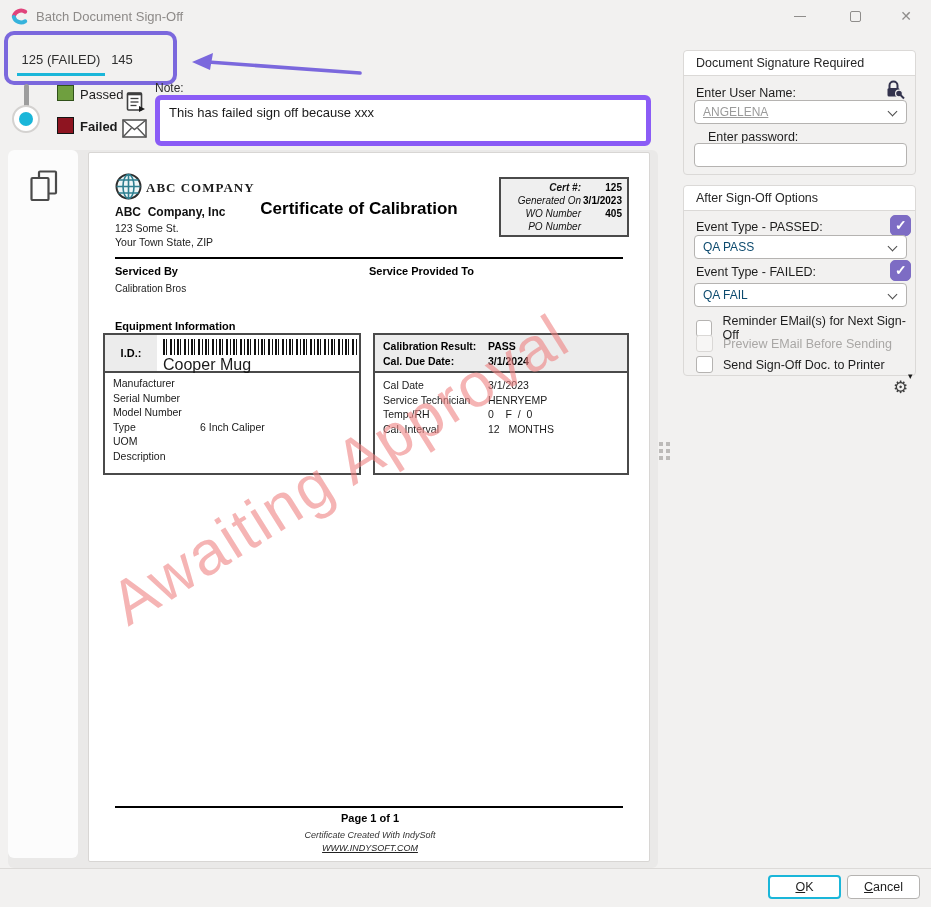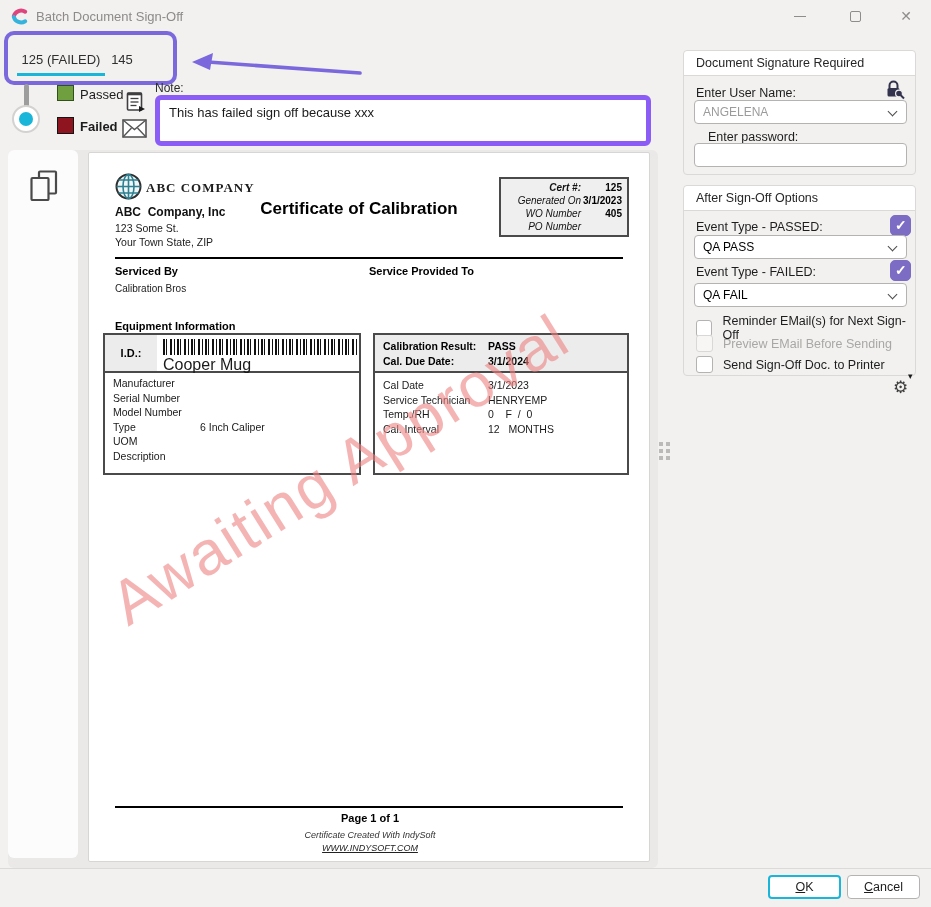--- a/index.html
+++ b/index.html
@@ -89,22 +89,22 @@
   
   .grip { position:absolute; left:659px; top:442px; display:grid; grid-template-columns:4px 4px; grid-auto-rows:4px; gap:3px; }
   .grip i { background:#bcbab8; }
   
   .group { position:absolute; left:683px; width:233px; border:1px solid #dbd9d7; border-radius:4px; }
   .group-hdr { height:25px; background:#fff; border-bottom:1px solid #dbd9d7; border-radius:4px 4px 0 0; font-size:12.5px; color:#262626; line-height:25px; padding-left:12px; }
   .sig-panel { top:50px; height:125px; }
   .opt-panel { top:185px; height:191px; }
   .fld-label { position:absolute; font-size:12.5px; color:#1d1d1d; }
   .select, .text-input { position:absolute; left:10px; width:213px; height:24px; background:#fff; border:1px solid #b5b3b1; border-radius:4px; }
-  .select .sel-text { display:block; line-height:22px; padding-left:8px; font-size:12px; color:#000000; }
-  .select.grayed .sel-text { color:#9b9b9b; }
+  .select .sel-text { display:block; line-height:22px; padding-left:8px; font-size:12px; color:#0c4a6e; }
+  .select.grayed .sel-text { color:#9b9b9b;text-decoration:underline; }
   .chevron { position:absolute; right:10px; top:7px; width:7px; height:7px; border-right:1.6px solid #4c4c4c; border-bottom:1.6px solid #4c4c4c; transform:rotate(45deg); }
   .text-input input { width:100%; height:100%; border:none; outline:none; background:transparent; padding:0 8px; font-size:12px; font-family:"Liberation Sans",sans-serif; }
   .lock-icon { position:absolute; left:200px; top:28px; }
   .cb-purple { position:absolute; left:206px; width:21px; height:21px; border-radius:5px; background:#fff; border:1px solid #b5b3b1; }
   .cb-purple.checked { background:var(--check-purple,#7d6cc4); border-color:var(--check-purple,#7d6cc4); }
   .cb-purple.checked::after { content:"\2713"; position:absolute; left:4px; top:1px; color:#fff; font-size:14px; font-weight:bold; }
   .cb-row { position:absolute; left:12px; display:flex; align-items:center; }
   .cb-box { width:17px; height:17px; background:#fff; border:1px solid #b5b3b1; border-radius:3px; }
   .cb-row .cb-label { margin-left:10px; font-size:12.5px; color:#1d1d1d; }
   .cb-row.disabled .cb-box { background:#f7f6f5; border-color:#dad8d6; }

